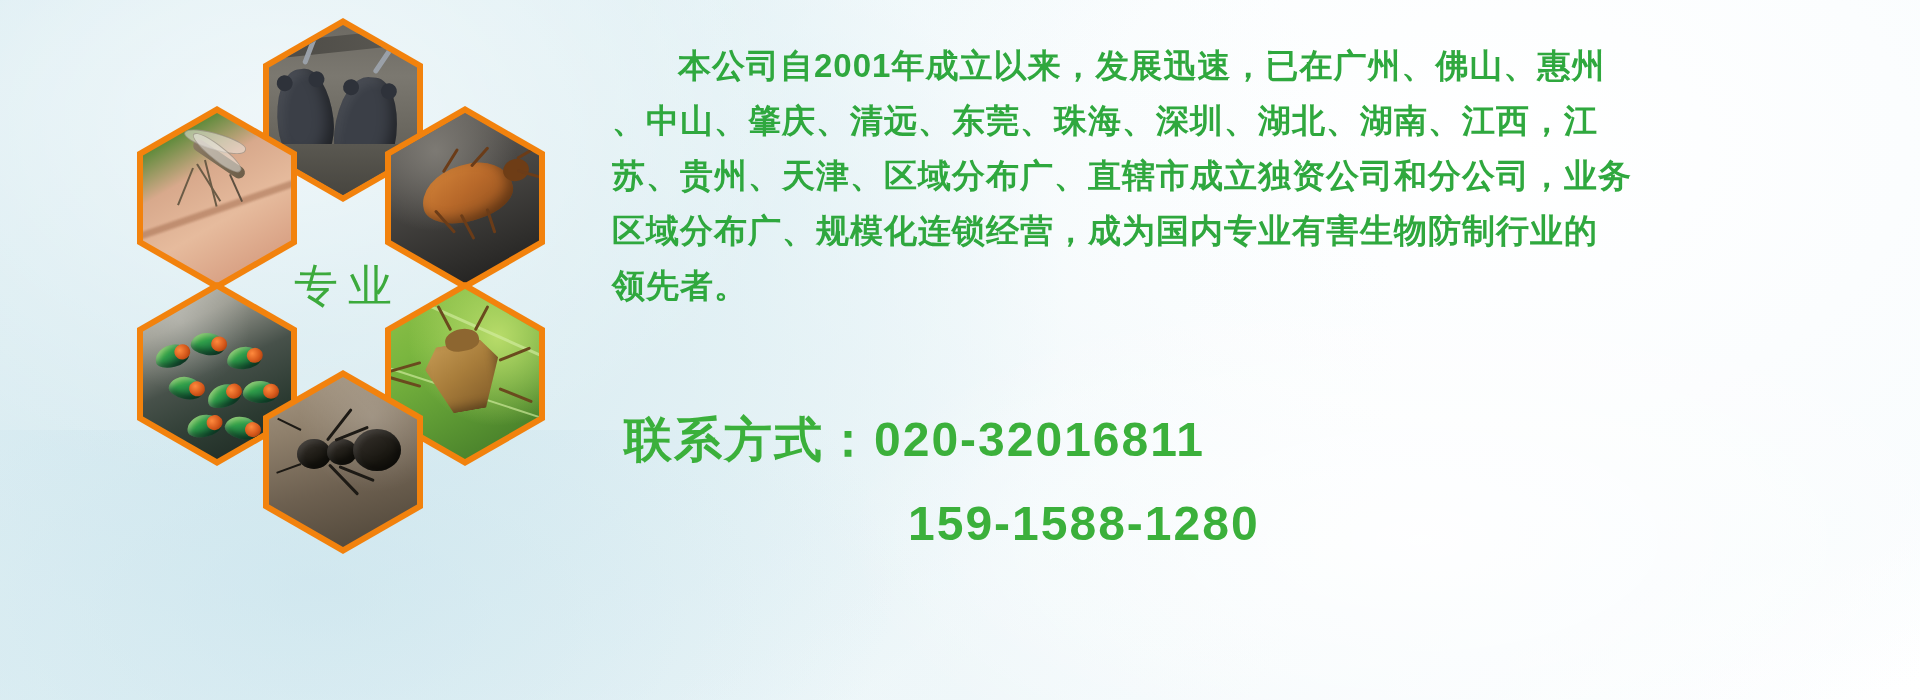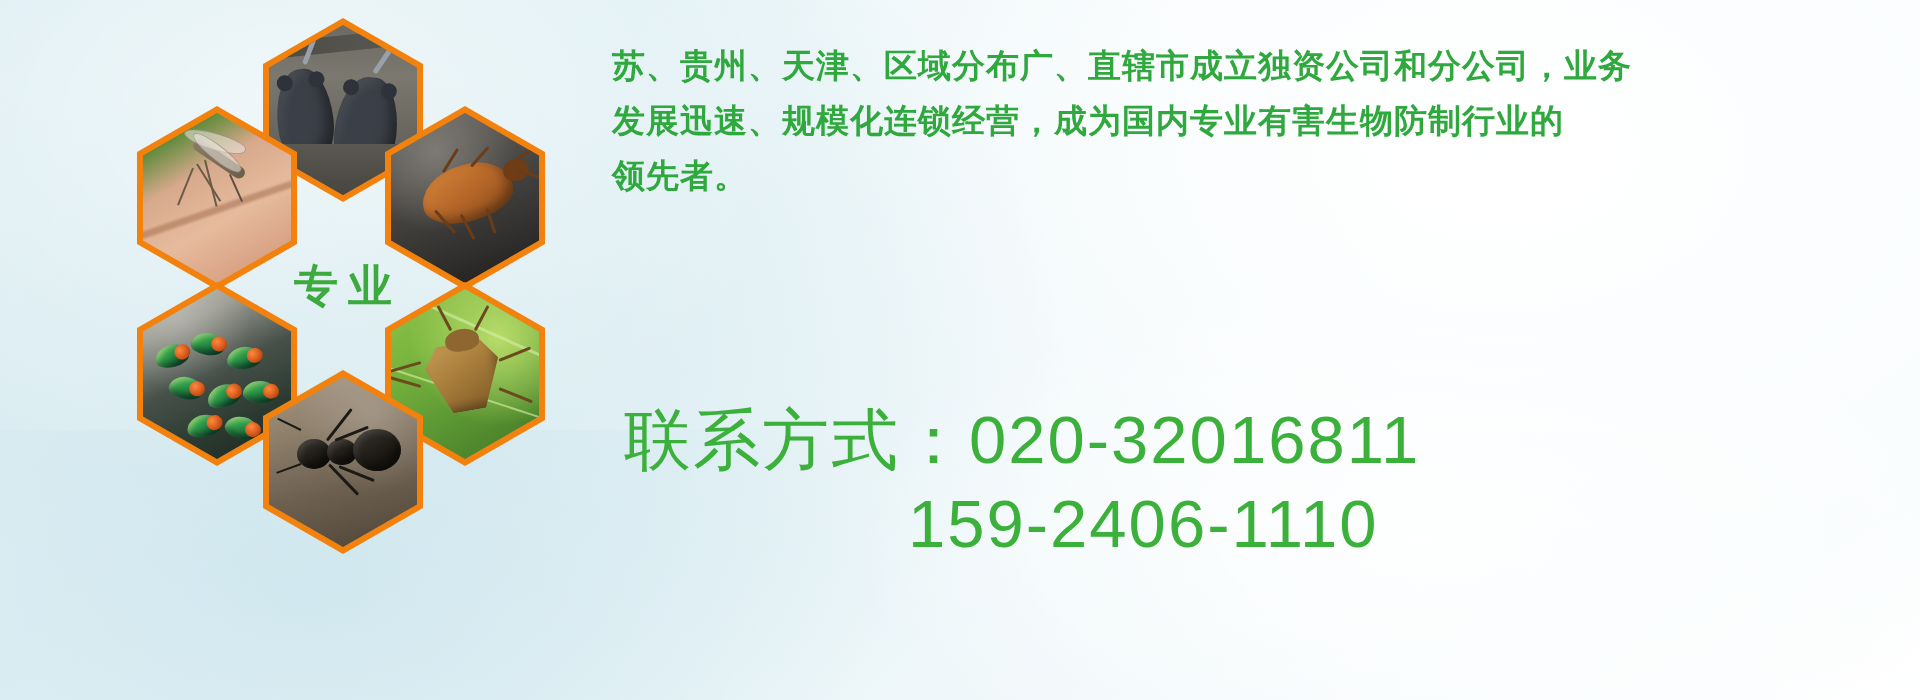--- a/index.html
+++ b/index.html
@@ -86,21 +86,21 @@
     width: 160px; height: 184px;
     display: flex;
     flex-direction: column;
     align-items: center;
     justify-content: center;
     gap: 10px;
   }
   .hex-center-label span {
     color: #3caa3c;
     font-size: 44px;
-    font-weight: bold;
+    font-weight: normal;
     letter-spacing: 10px;
     text-indent: 10px;
     line-height: 1.06;
     white-space: nowrap;
   }
 
   
   .ph { position: relative; width: 100%; height: 100%; }
 
   
@@ -330,22 +330,22 @@
   .copy-line.first { text-indent: 66px; }
 
   #contact-block {
     position: absolute;
     left: 624px;
     top: 398px;
     width: 1250px;
   }
   .contact-line {
     color: #3bb03b;
-    font-weight: normal;
-    font-size: 67px;
+    font-weight: bold;
+    font-size: 48px;
     line-height: 84px;
     letter-spacing: 2px;
     white-space: nowrap;
   }
   .contact-line.second { padding-left: 284px; }
 </style>
 </head>
 <body>
 
 <div id="banner">
@@ -452,23 +452,25 @@
       </div>
     </div>
 
     <div class="hex-center-label">
       <span>专业</span>
     </div>
 
   </div>
 
   <div id="copy-block">
+    <div class="copy-line first">本公司自2001年成立以来，发展迅速，已在广州、佛山、惠州</div>
+    <div class="copy-line">、中山、肇庆、清远、东莞、珠海、深圳、湖北、湖南、江西，江</div>
     <div class="copy-line">苏、贵州、天津、区域分布广、直辖市成立独资公司和分公司，业务</div>
-    <div class="copy-line">发展迅速、规模化连锁经营，成为国内专业有害生物防制行业的</div>
+    <div class="copy-line">区域分布广、规模化连锁经营，成为国内专业有害生物防制行业的</div>
     <div class="copy-line">领先者。</div>
   </div>
 
   <div id="contact-block">
     <div class="contact-line">联系方式：020-32016811</div>
-    <div class="contact-line second">159-2406-1110</div>
+    <div class="contact-line second">159-1588-1280</div>
   </div>
 
 </div>
 
 </body></html>

